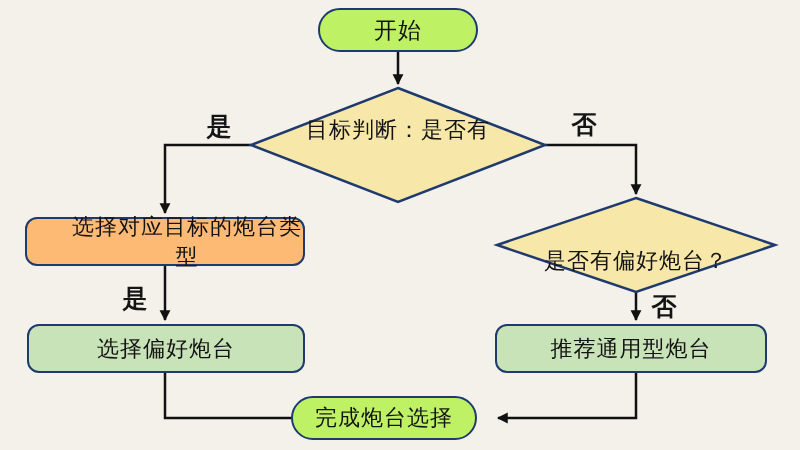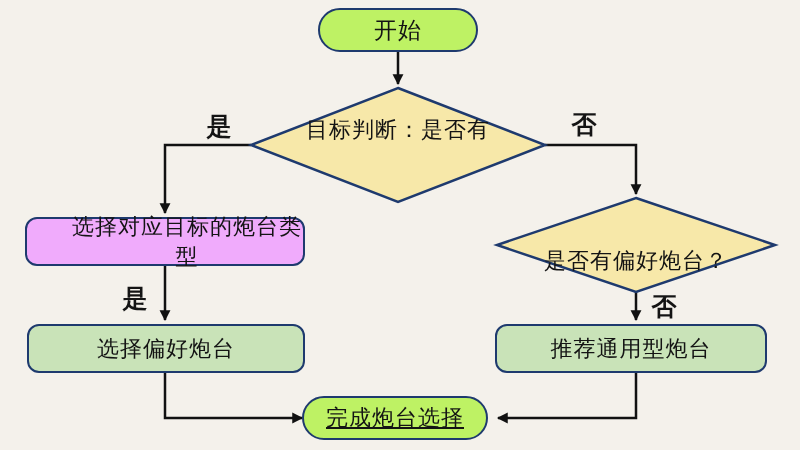--- a/index.html
+++ b/index.html
@@ -31,21 +31,21 @@
     text-align: center;
     font-weight: 500;
     letter-spacing: 1px;
   }
   .terminal {
     background: #bef264;
     border-radius: 24px;
     font-size: 23px;
   }
   .process {
-    background: #f0abfc;
+    background: #fdba74;
     border-radius: 12px;
     font-size: 22px;
     padding-left: 44px;
   }
   .result {
     background: #c9e3b8;
     border-radius: 12px;
     font-size: 22px;
     justify-content: center;
   }
@@ -113,21 +113,21 @@
   </div>
 
   <div class="diamond-text" style="left:516px; top:246px; width:240px;">
     <div>是否有偏好炮台？</div>
   </div>
 
   <div class="node result" style="left:495px; top:324px; width:272px; height:49px;">
     <span>推荐通用型炮台</span>
   </div>
 
-  <div class="node terminal" style="left:302px; top:396px; width:186px; height:44px; font-size:22px;text-decoration:underline;">
+  <div class="node terminal" style="left:291px; top:396px; width:186px; height:44px; font-size:22px;">
     <span>完成炮台选择</span>
   </div>
 
   <div class="edge-label" style="left:199px; top:110px; width:40px;">是</div>
   <div class="edge-label" style="left:564px; top:108px; width:40px;">否</div>
   <div class="edge-label" style="left:115px; top:282px; width:40px;">是</div>
   <div class="edge-label" style="left:644px; top:290px; width:40px;">否</div>
 
 </div>
 

